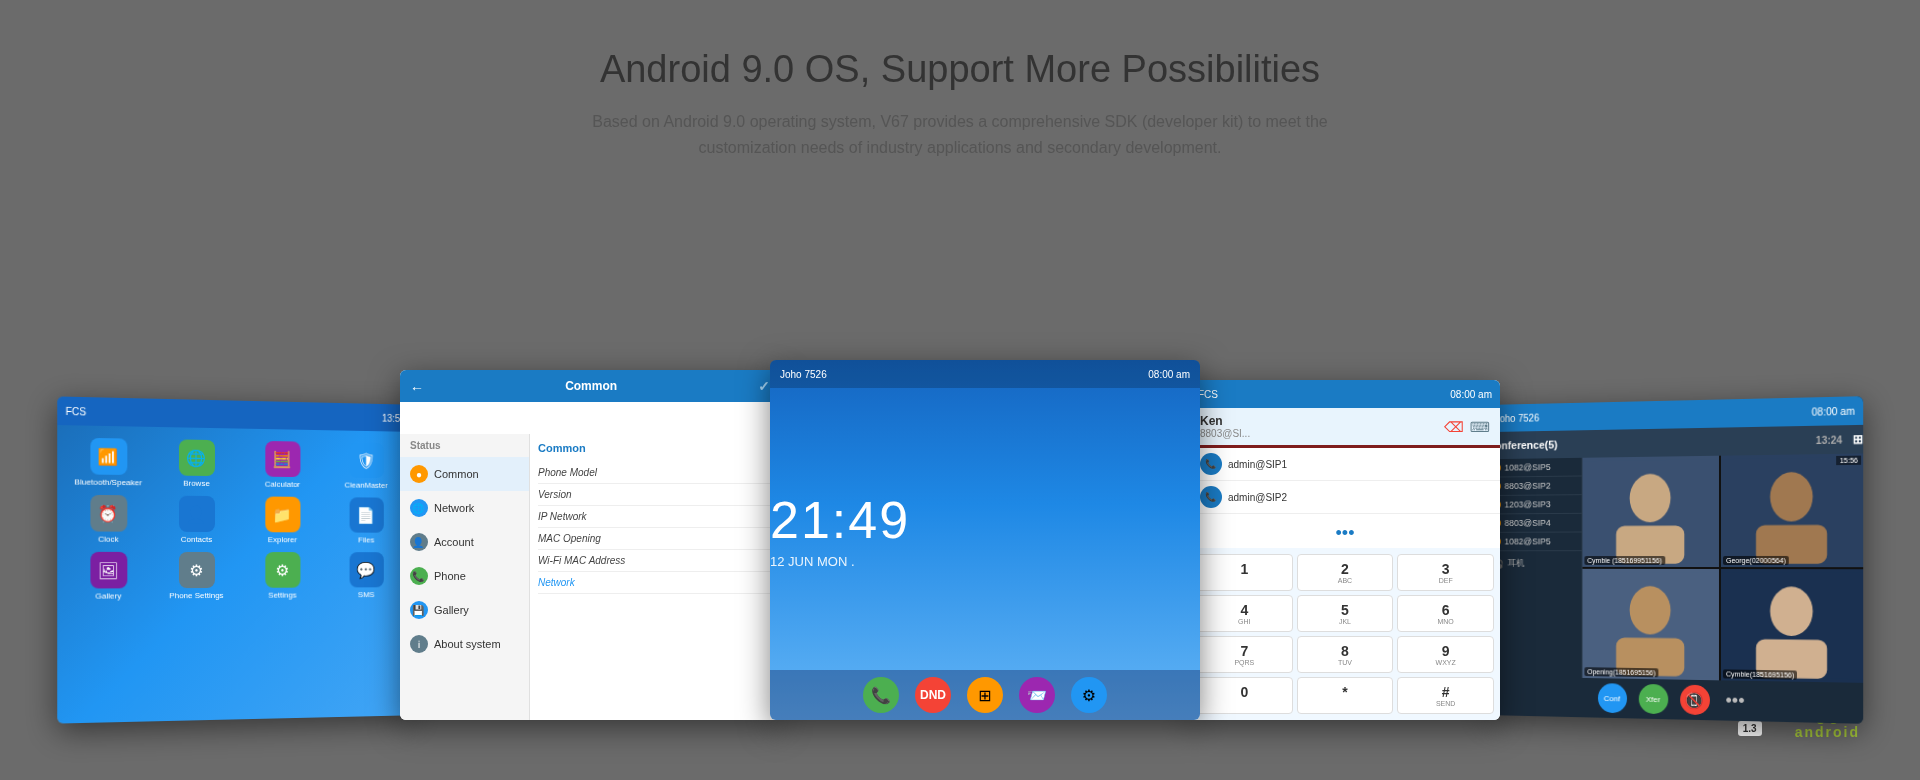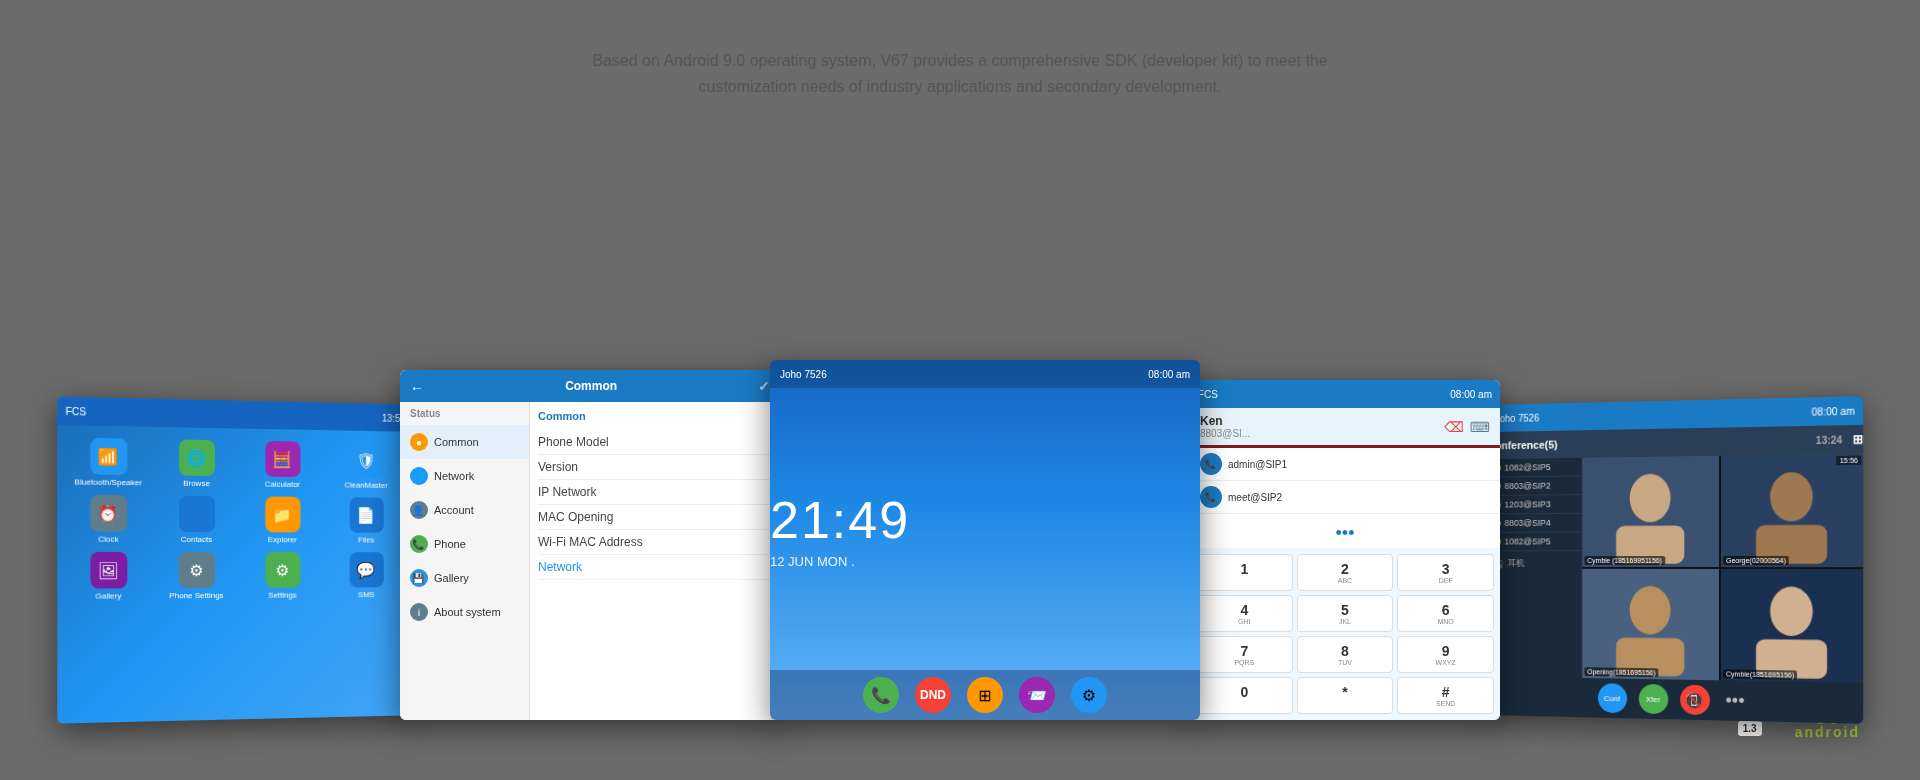--- a/index.html
+++ b/index.html
@@ -136,20 +136,21 @@
       background: white;
       width: 100%;
       height: 100%;
       display: flex;
       flex-direction: column;
     }
     .settings-body {
       display: flex;
       flex: 1;
       font-size: 11px;
+      margin-top: 32px;
     }
     .settings-left {
       width: 130px;
       background: #f5f5f5;
       border-right: 1px solid #e0e0e0;
     }
     .settings-section-title {
       padding: 6px 10px;
       color: #888;
       font-size: 10px;
@@ -183,22 +184,23 @@
     }
     .settings-right-header {
       color: #1a7bc4;
       font-weight: bold;
       margin-bottom: 8px;
       font-size: 11px;
     }
     .settings-option {
       padding: 5px 0;
       border-bottom: 1px solid #eee;
-      font-size: 12px;
+      font-size: 10px;
       color: #444;
+      font-style: italic;
     }
     .settings-top-bar2 {
       background: #1a7bc4;
       height: 32px;
       display: flex;
       align-items: center;
       justify-content: space-between;
       padding: 0 10px;
       color: white;
       font-size: 12px;
@@ -465,20 +467,21 @@
     .android-icon {
       display: flex;
       flex-direction: column;
       align-items: center;
     }
   </style>
 </head>
 <body>
 
 <div class="header-section">
+  <h1 class="main-title">Android 9.0 OS, Support More Possibilities</h1>
   <p class="sub-title">
     <span>Based on Android 9.0 operating system, V67 provides a comprehensive SDK (developer kit) to meet the</span><br>
     <span>customization needs of industry applications and secondary development.</span>
   </p>
 </div>
 
 <div class="screenshots-row">
 
   <div class="screen-card screen1">
     <div class="home-screen">
@@ -625,21 +628,21 @@
           <span style="color:#607D8B;font-size:14px;">⌨</span>
         </div>
       </div>
       <div class="sip-list">
         <div class="sip-item">
           <div class="sip-icon">📞</div>
           <span>admin@SIP1</span>
         </div>
         <div class="sip-item">
           <div class="sip-icon">📞</div>
-          <span>meet@SIP2</span>
+          <span>admin@SIP2</span>
         </div>
         <div class="sip-item">
           <div class="sip-icon">📞</div>
 
         </div>
 
       </div>
       <div style="text-align:center;padding:4px;">
         <span style="color:#1a7bc4;font-size:18px;">•••</span>
       </div>

